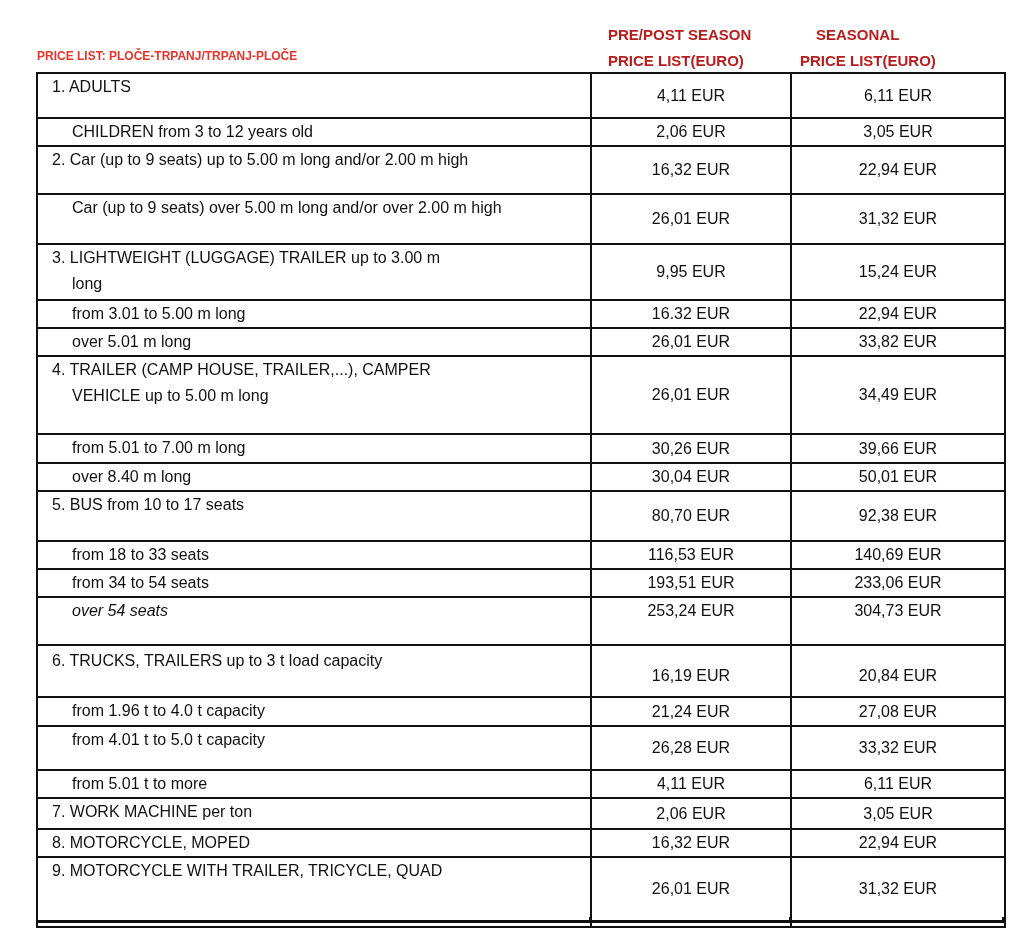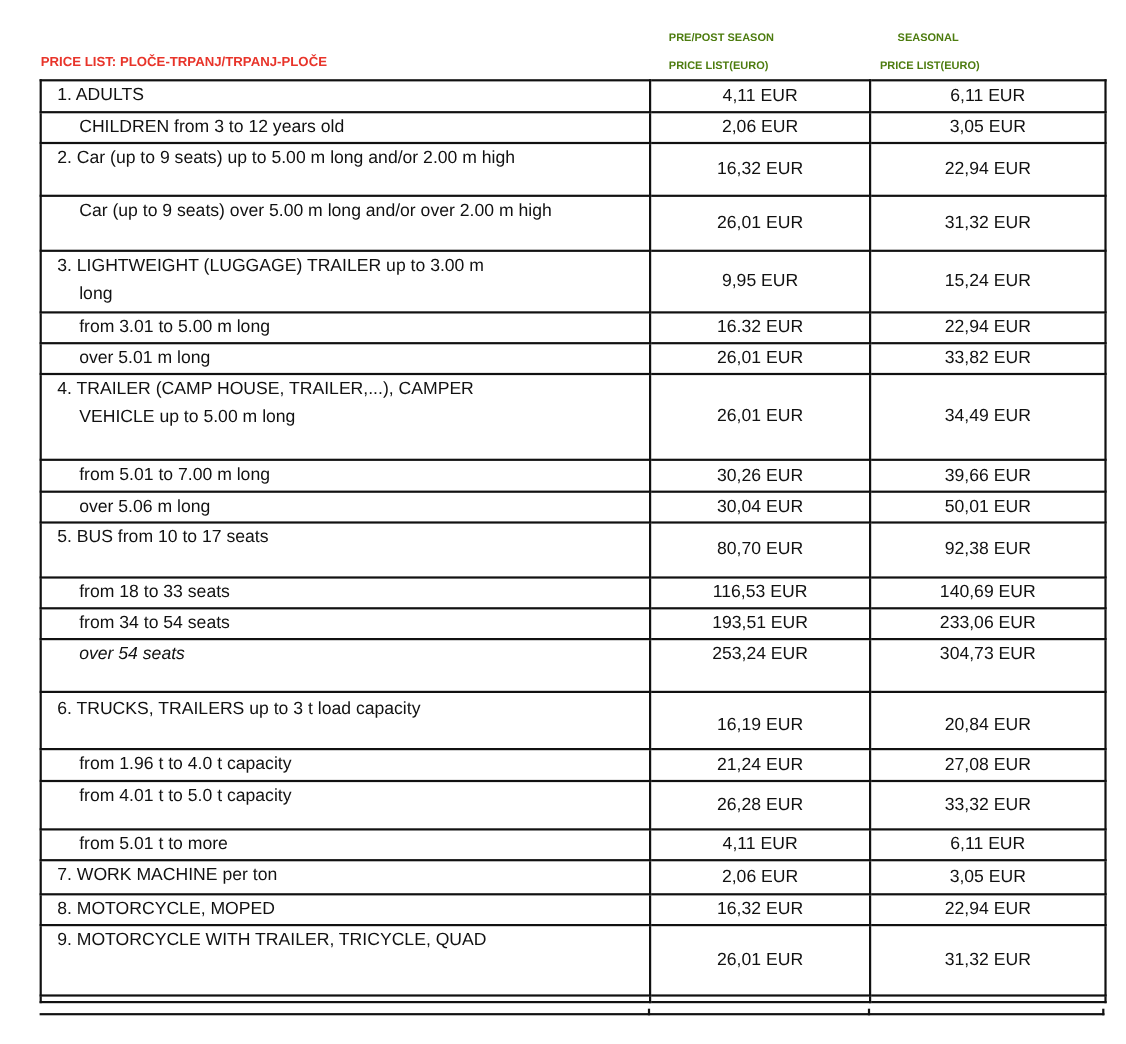--- a/index.html
+++ b/index.html
@@ -1,20 +1,20 @@
 <!DOCTYPE html>
 <html><head>
   <meta charset="utf-8">
   <style>
     html, body { margin: 0; padding: 0; background: #ffffff; }
     body { width: 1024px; height: 949px; position: relative; overflow: hidden;
       font-family: "Liberation Sans", sans-serif; color: #111; }
     .title { position: absolute; left: 37px; top: 49px; font-size: 12px; font-weight: bold;
       color: #e8342a; letter-spacing: 0px; }
-    .colhead { position: absolute; font-size: 10px; font-weight: bold; color: #4d7c0f; line-height: 26px; white-space: nowrap; }
+    .colhead { position: absolute; font-size: 15px; font-weight: bold; color: #b91c1c; line-height: 26px; white-space: nowrap; }
     .colhead.c1 { left: 608px; top: 22px; }
     .colhead.c2 { left: 800px; top: 22px; }
     .colhead .l1 { display: block; }
     .colhead.c2 .l1 { padding-left: 16px; }
     table.prices { position: absolute; left: 36px; top: 72px; width: 968px;
       border-collapse: collapse; table-layout: fixed; }
     table.prices td { border: 2px solid #111; padding: 0; font-size: 16px; vertical-align: top; }
     table.prices td.desc { padding-left: 14px; line-height: 26px; }
     table.prices td.desc.sub { padding-left: 34px; }
     table.prices td.price { text-align: center; vertical-align: middle; }
@@ -39,21 +39,21 @@
   <span class="l2">PRICE LIST(EURO)</span>
 </div>
 
 <table class="prices">
   <colgroup>
     <col style="width:554px">
     <col style="width:200px">
     <col style="width:214px">
   </colgroup>
   <tbody>
-    <tr style="height:29px">
+    <tr style="height:45px">
       <td class="desc">1. ADULTS</td>
       <td class="price">4,11 EUR</td>
       <td class="price">6,11 EUR</td>
     </tr>
     <tr style="height:17px">
       <td class="desc sub">CHILDREN from 3 to 12 years old</td>
       <td class="price">2,06 EUR</td>
       <td class="price">3,05 EUR</td>
     </tr>
     <tr style="height:48px">
@@ -91,21 +91,21 @@
       </td>
       <td class="price">26,01 EUR</td>
       <td class="price">34,49 EUR</td>
     </tr>
     <tr style="height:29px">
       <td class="desc sub">from 5.01 to 7.00 m long</td>
       <td class="price">30,26 EUR</td>
       <td class="price">39,66 EUR</td>
     </tr>
     <tr style="height:28px">
-      <td class="desc sub">over 5.06 m long</td>
+      <td class="desc sub">over 8.40 m long</td>
       <td class="price">30,04 EUR</td>
       <td class="price">50,01 EUR</td>
     </tr>
     <tr style="height:50px">
       <td class="desc">5. BUS from 10 to 17 seats</td>
       <td class="price">80,70 EUR</td>
       <td class="price">92,38 EUR</td>
     </tr>
     <tr style="height:28px">
       <td class="desc sub">from 18 to 33 seats</td>

